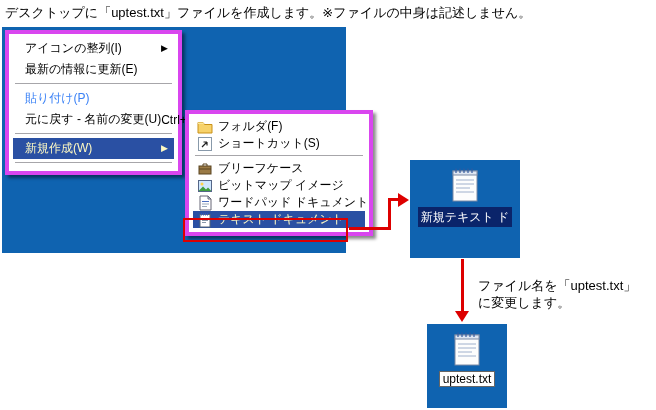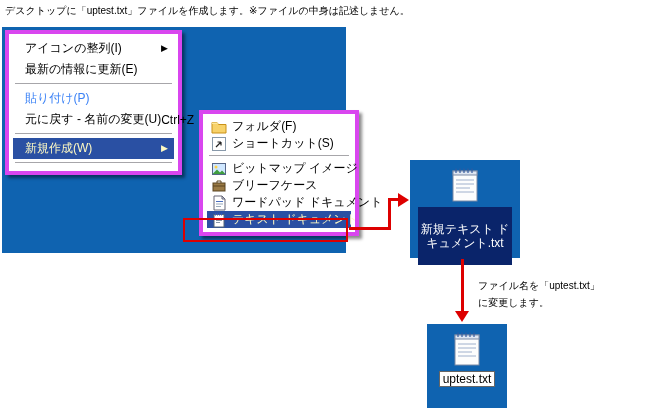--- a/index.html
+++ b/index.html
@@ -1,29 +1,29 @@
 <!DOCTYPE html>
 <html><head>
 <meta charset="utf-8">
 <style>
   *{box-sizing:border-box;margin:0;padding:0}
   html,body{width:656px;height:410px}
   body{background:#fff;font-family:"Liberation Sans","DejaVu Sans",sans-serif;color:#000}
   .stage{position:relative;width:656px;height:410px;background:#fff;overflow:hidden}
 
-  .caption{position:absolute;left:5px;top:4px;font-size:10px;white-space:nowrap}
+  .caption{position:absolute;left:5px;top:4px;font-size:13px;white-space:nowrap}
 
   .desktop{position:absolute;background:#0F63B0}
   #desktop-main{left:2px;top:27px;width:344px;height:226px}
   #panel-new{left:410px;top:160px;width:110px;height:98px;display:flex;flex-direction:column;align-items:center}
   #panel-renamed{left:427px;top:324px;width:80px;height:84px;display:flex;flex-direction:column;align-items:center}
 
   .menu{position:absolute;background:#fff;border:4px solid #d946ef;box-shadow:3px 3px 3px rgba(0,0,0,.45);padding:4px;font-size:12px}
   .ctx{left:5px;top:30px;width:177px}
-  .sub{left:199px;top:110px;width:160px}
+  .sub{left:185px;top:110px;width:188px}
 
   .mi{display:flex;align-items:center;height:21px;padding:0 6px 0 12px;white-space:nowrap}
   .sub .mi{height:17px;padding:0 5px 0 4px;gap:5px}
   .mi.hl{background:#2A50A3;color:#fef9c3}
   .mi.dis{color:#3b82f6}
   .arr{margin-left:auto;font-size:9px;line-height:1}
   .sc{margin-left:auto;padding-right:4px}
   .sep{height:0;border-top:1px solid #a7a6aa;border-bottom:1px solid #fff;margin:3px 2px}
   .icon16{width:16px;height:16px;flex:0 0 16px}
   .icon16 svg{display:block;width:16px;height:16px}
@@ -32,24 +32,24 @@
   .rseg{position:absolute;background:#DD0000}
   .a1h{left:349px;top:227px;width:42px;height:3px}
   .a1v{left:388px;top:198px;width:3px;height:32px}
   .a1h2{left:391px;top:198px;width:8px;height:3px}
   .a1head{position:absolute;left:398px;top:193px;width:0;height:0;border-left:11px solid #DD0000;border-top:7px solid transparent;border-bottom:7px solid transparent}
   .a2v{left:461px;top:259px;width:3px;height:53px}
   .a2head{position:absolute;left:455px;top:311px;width:0;height:0;border-top:11px solid #DD0000;border-left:7px solid transparent;border-right:7px solid transparent}
 
   .bigicon{margin-top:6px;width:34px;height:38px}
   .bigicon svg{display:block}
-  .sel-label{margin-top:3px;background:#0A246A;color:#fff;font-size:12px;line-height:14px;text-align:center;padding:15px 3px}
+  .sel-label{margin-top:3px;background:#0A246A;color:#fff;font-size:12px;line-height:14px;text-align:center;padding:3px 3px}
   .edit-label{margin-top:3px;background:#fff;color:#000;border:1px solid #666;font-size:12px;line-height:14px;padding:0 3px}
 
-  .note{position:absolute;left:478px;top:277px;font-size:10px;line-height:17px}
+  .note{position:absolute;left:478px;top:277px;font-size:13px;line-height:17px}
 </style>
 </head>
 <body>
 
 <div class="stage">
 
   <div class="caption">デスクトップに「uptest.txt」ファイルを作成します。※ファイルの中身は記述しません。</div>
 
   <div class="desktop" id="desktop-main"></div>
 
@@ -93,36 +93,36 @@
             <rect x="1.5" y="1.5" width="13" height="13" fill="#fff" stroke="#8899aa"></rect>
             <path d="M5 11 L10 6 M10 6 h-3.5 M10 6 v3.5" stroke="#222" fill="none" stroke-width="1.2"></path>
           </svg>
       </span>
       <span>ショートカット(S)</span>
     </div>
     <div class="sep"></div>
     <div class="mi">
       <span class="icon16">
         <svg viewBox="0 0 16 16">
+            <rect x="2" y="5" width="12" height="8" fill="#9a7a45" stroke="#5a4420"></rect>
+            <path d="M6 5 v-2 h4 v2" fill="none" stroke="#5a4420"></path>
+            <line x1="2" y1="8" x2="14" y2="8" stroke="#5a4420"></line>
+          </svg>
+      </span>
+      <span>ブリーフケース</span>
+    </div>
+    <div class="mi">
+      <span class="icon16">
+        <svg viewBox="0 0 16 16">
             <rect x="1.5" y="2.5" width="13" height="11" fill="#cfe7ff" stroke="#556688"></rect>
             <circle cx="5" cy="6" r="1.5" fill="#ffd24a"></circle>
             <path d="M2 12.5 l4-4 3 3 2-2 3 3 v0.5 H2z" fill="#3f9e3f"></path>
           </svg>
       </span>
       <span>ビットマップ イメージ</span>
-    </div>
-    <div class="mi">
-      <span class="icon16">
-        <svg viewBox="0 0 16 16">
-            <rect x="2" y="5" width="12" height="8" fill="#9a7a45" stroke="#5a4420"></rect>
-            <path d="M6 5 v-2 h4 v2" fill="none" stroke="#5a4420"></path>
-            <line x1="2" y1="8" x2="14" y2="8" stroke="#5a4420"></line>
-          </svg>
-      </span>
-      <span>ブリーフケース</span>
     </div>
     <div class="mi">
       <span class="icon16">
         <svg viewBox="0 0 16 16">
             <path d="M3 1h8l3 3v11H3z" fill="#fff" stroke="#667"></path>
             <path d="M11 1 l3 3 h-3z" fill="#cdd6ea" stroke="#667"></path>
             <rect x="5" y="6" width="7" height="1" fill="#4a6ebf"></rect>
             <rect x="5" y="8.5" width="7" height="1" fill="#99aabb"></rect>
             <rect x="5" y="11" width="5" height="1" fill="#99aabb"></rect>
           </svg>
@@ -172,21 +172,20 @@
         <g stroke="#9fb0cc" stroke-width="1">
           <line x1="8" y1="14" x2="26" y2="14"></line>
             <line x1="8" y1="18" x2="26" y2="18"></line>
           <line x1="8" y1="22" x2="22" y2="22"></line>
             <line x1="8" y1="26" x2="26" y2="26"></line>
         </g>
       </svg>
     </span>
     <div class="sel-label">
       <div>新規テキスト ド</div>
-      <div>キュメント.txt</div>
     </div>
   </div>
 
   <div class="rseg a2v"></div>
   <div class="a2head"></div>
 
   <div class="note">
     <div>ファイル名を「uptest.txt」</div>
     <div>に変更します。</div>
   </div>

